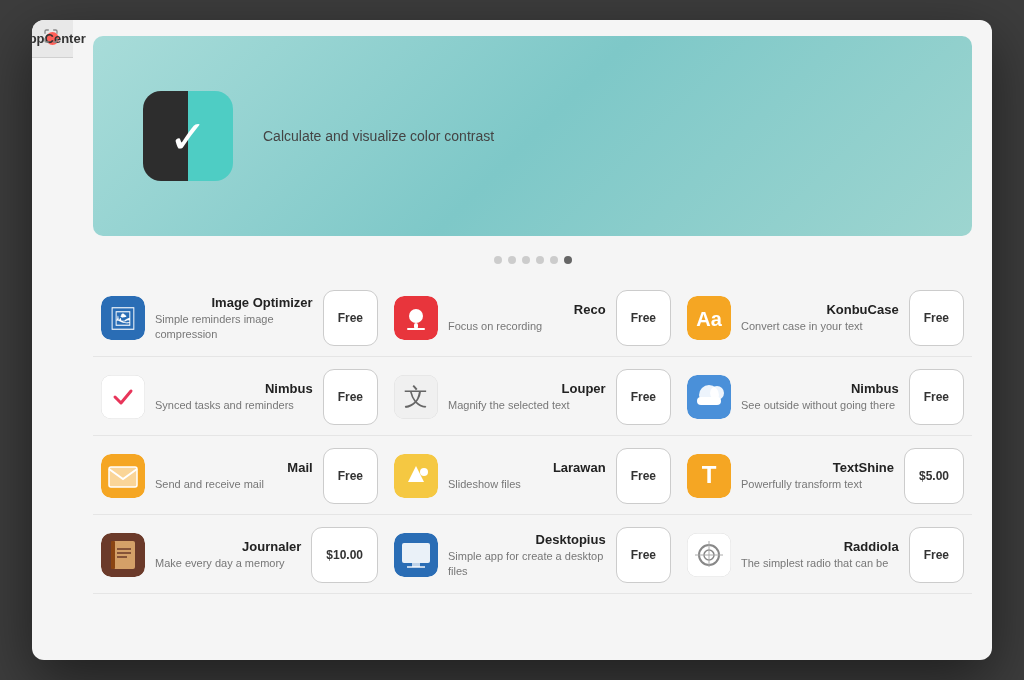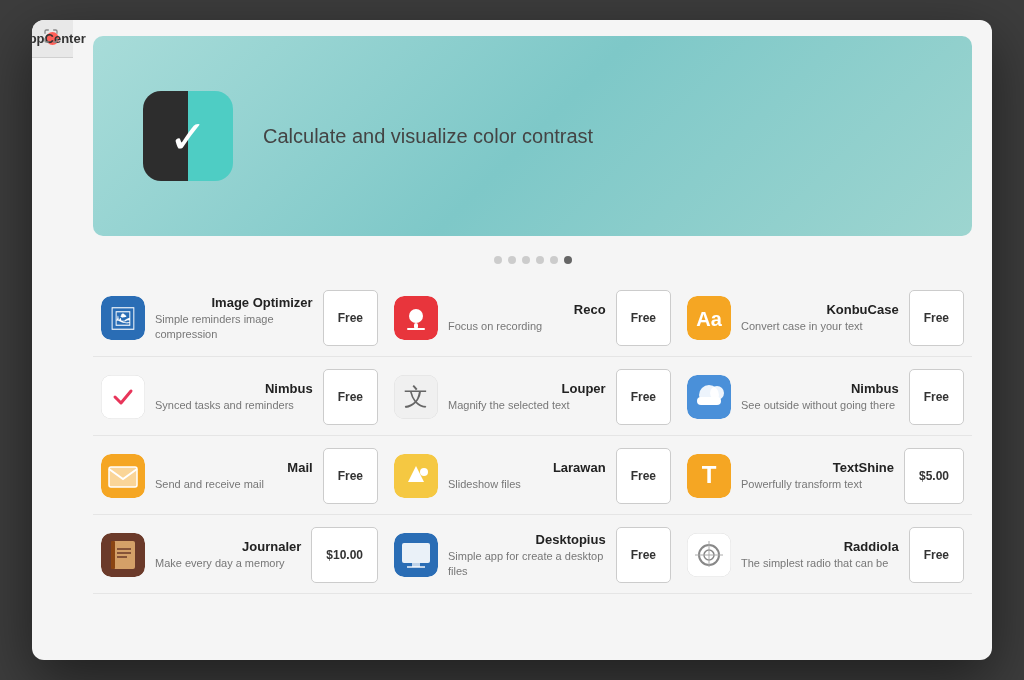--- a/index.html
+++ b/index.html
@@ -88,21 +88,21 @@
       justify-content: center;
       flex-shrink: 0;
     }
     .hero-text h1 {
       font-size: 38px;
       font-weight: 700;
       color: #222;
       line-height: 1.1;
     }
     .hero-text .subtitle {
-      font-size: 20px;
+      font-size: 14px;
       color: #444;
       margin-top: 0;
     }
     .hero-text .desc {
       font-size: 13px;
       color: #555;
       margin-top: 10px;
       max-width: 350px;
       line-height: 1.5;
     }
@@ -156,21 +156,21 @@
     }
     .app-desc {
       font-size: 11px;
       color: #777;
       line-height: 1.3;
       margin-top: 2px;
     }
     .app-btn {
       padding: 20px 14px;
       border: 1.5px solid #ccc;
-      border-radius: 5px;
+      border-radius: 11px;
       background: white;
       font-size: 12px;
       font-weight: 600;
       color: #333;
       cursor: pointer;
       white-space: nowrap;
       flex-shrink: 0;
     }
   </style>
 </head>

